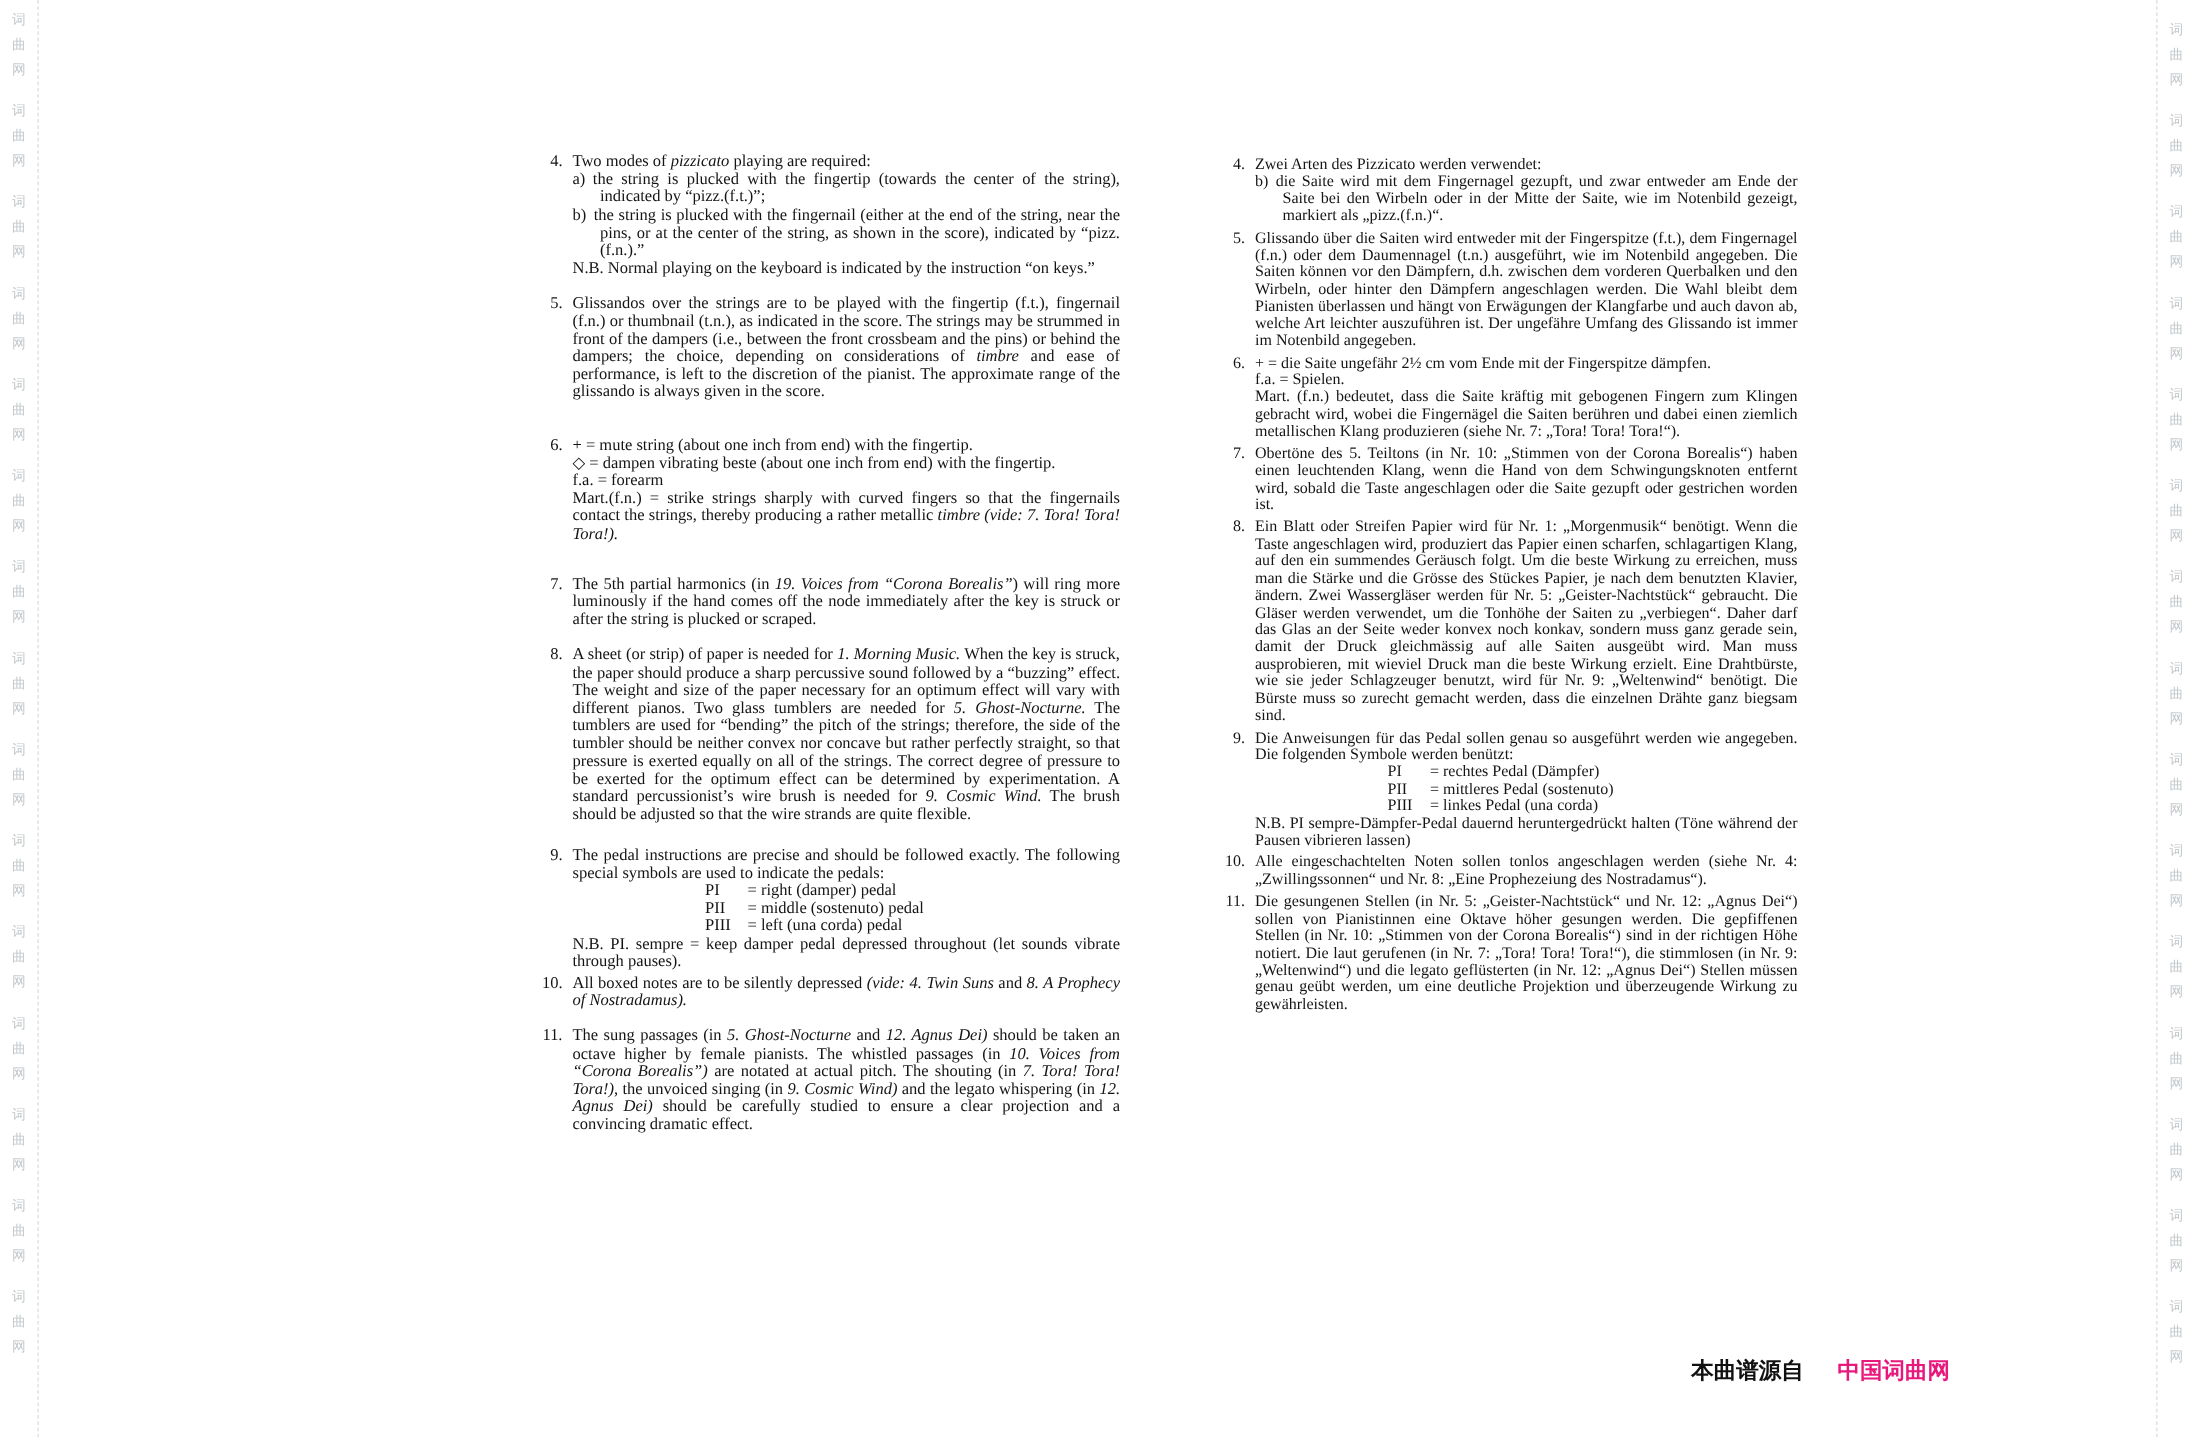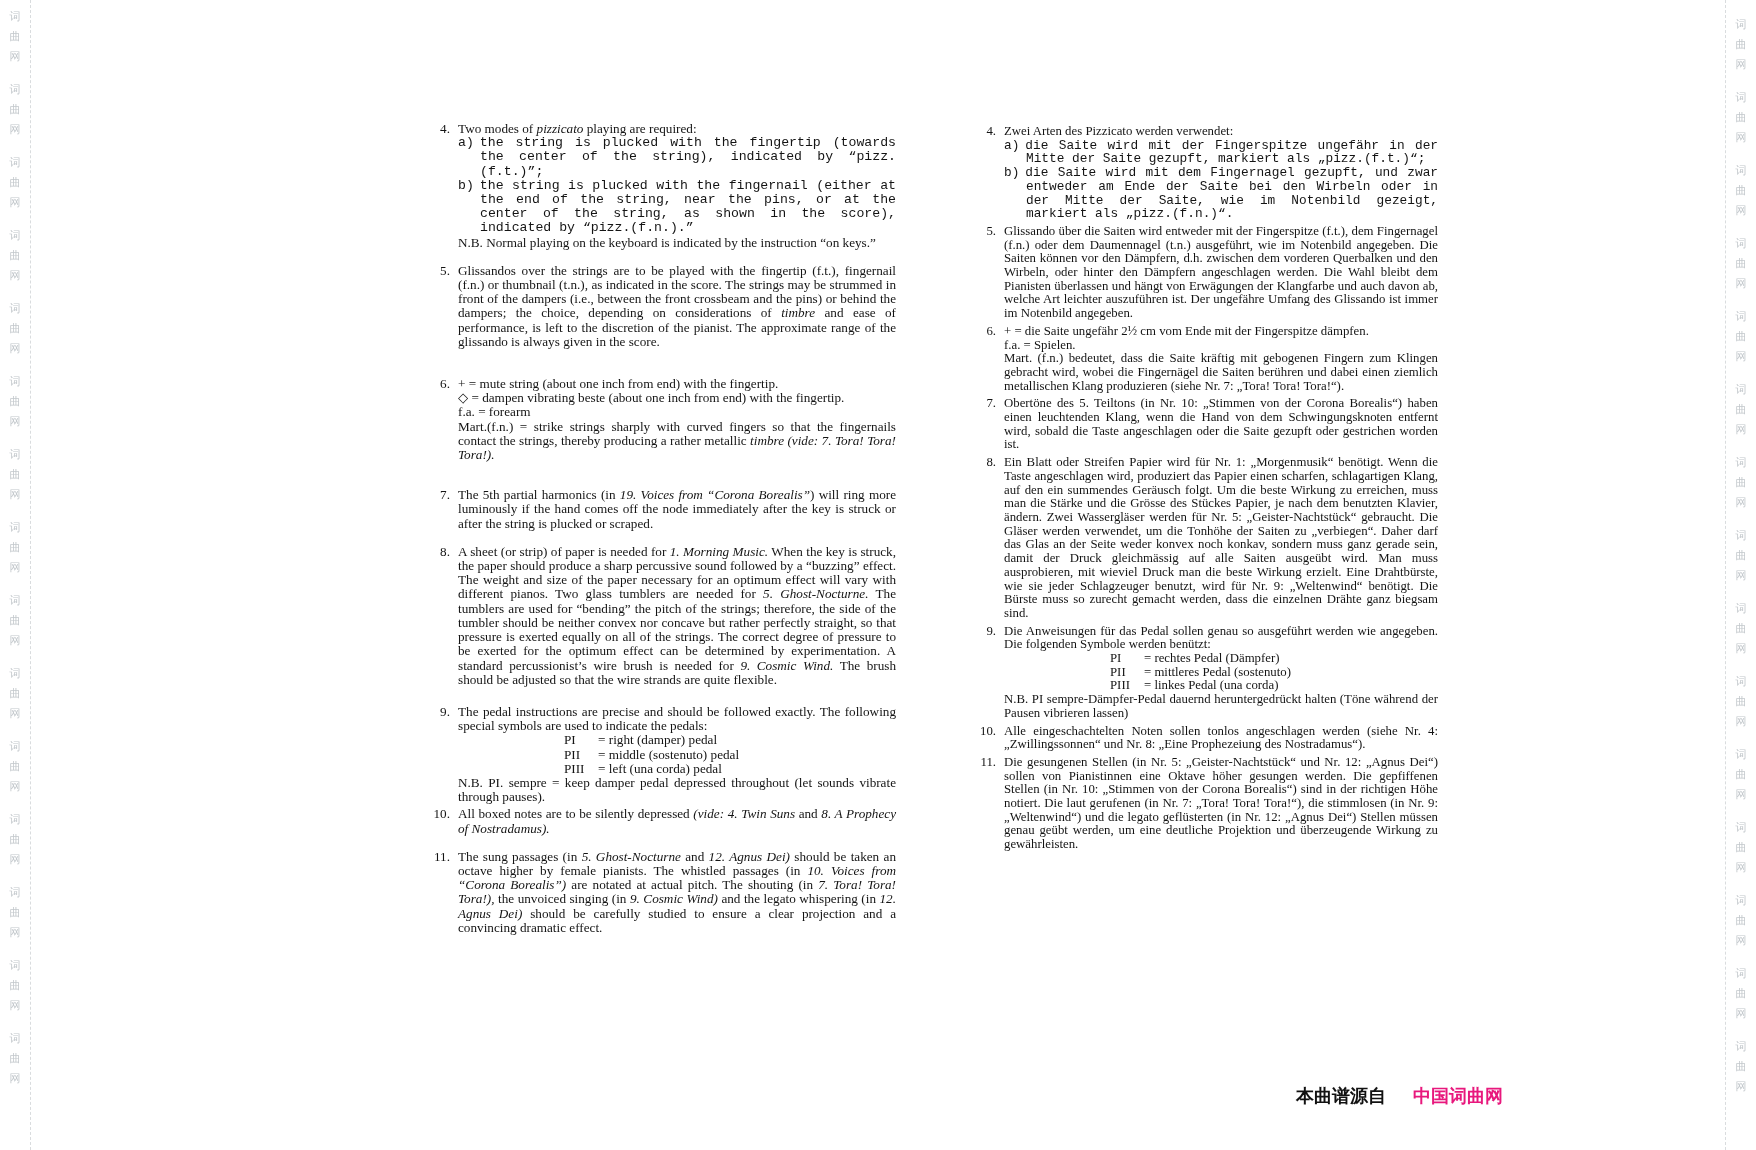--- a/index.html
+++ b/index.html
@@ -20,36 +20,36 @@
   .col-en .item:nth-child(3) { margin-top:28px; }
   .col-en .item:nth-child(4) { margin-top:26px; }
   .col-en .item:nth-child(6) { margin-top:18px; }
   .col-en .item:nth-child(7) { margin-top:3px; }
   .col-de .item + .item { margin-top:4px; }
 
   .num { flex:none; width:24px; text-align:right; margin-right:8px; }
   .body { flex:1 1 auto; min-width:0; }
 
   .p   { text-align:justify; }
-  .sub { text-align:justify; padding-left:22px; text-indent:-22px;font-family:Liberation Mono, monospace; }
+  .sub { text-align:justify; padding-left:22px; text-indent:-22px; }
   .sub .lbl { padding-right:6px; }
   .ped { margin-left:106px; }
   .ped .sym { display:inline-block; width:34px; }
 
   
   .wm-strip { position:absolute; top:0; bottom:0; width:30px;
               font-family:"Liberation Sans","DejaVu Sans",sans-serif;
               font-size:11px; color:#c3c8cc; }
   .wm-left  { left:0;  border-right:1px dashed #d9dcde; padding-top:6px; }
   .wm-right { right:0; border-left:1px dashed #d9dcde;  padding-top:14px; }
   .wm-group { text-align:center; margin-bottom:13px; }
   .wm-char  { display:block; line-height:20px; }
 
   
-  .footer { position:absolute; left:1296px; top:1084px;
+  .footer { position:absolute; left:1353px; top:1084px;
             font-family:"Liberation Sans","DejaVu Sans",sans-serif;
             font-size:18px; font-weight:700; color:#111; white-space:nowrap; }
   .footer .site { margin-left:22px; }
 </style>
 </head>
 <body>
 
 <div class="page">
   <div class="wm-strip wm-left" style="color: rgb(195, 200, 204);">
       <div class="wm-group">
@@ -264,21 +264,20 @@
         <div class="body">
           <div class="p">The sung passages (in <i>5. Ghost-Nocturne</i> and <i>12. Agnus Dei)</i> should be taken an octave higher by female pianists. The whistled passages (in <i>10. Voices from “Corona Borealis”)</i> are notated at actual pitch. The shouting (in <i>7. Tora! Tora! Tora!),</i> the unvoiced singing (in <i>9. Cosmic Wind)</i> and the legato whispering (in <i>12. Agnus Dei)</i> should be carefully studied to ensure a clear projection and a convincing dramatic effect.</div>
         </div>
       </div>
     </div>
   <div class="col col-de">
       <div class="item">
         <div class="num">4.</div>
         <div class="body">
           <div class="p">Zwei Arten des Pizzicato werden verwendet:</div>
-          <div class="sub"><span class="lbl">a)</span>die Saite wird mit der Fingerspitze ungefähr in der Mitte der Saite gezupft, markiert als „pizz.(f.t.)“;</div>
           <div class="sub"><span class="lbl">b)</span>die Saite wird mit dem Fingernagel gezupft, und zwar entweder am Ende der Saite bei den Wirbeln oder in der Mitte der Saite, wie im Notenbild gezeigt, markiert als „pizz.(f.n.)“.</div>
         </div>
       </div>
       <div class="item">
         <div class="num">5.</div>
         <div class="body">
           <div class="p">Glissando über die Saiten wird entweder mit der Fingerspitze (f.t.), dem Fingernagel (f.n.) oder dem Daumennagel (t.n.) ausgeführt, wie im Notenbild angegeben. Die Saiten können vor den Dämpfern, d.h. zwischen dem vorderen Querbalken und den Wirbeln, oder hinter den Dämpfern angeschlagen werden. Die Wahl bleibt dem Pianisten überlassen und hängt von Erwägungen der Klangfarbe und auch davon ab, welche Art leichter auszuführen ist. Der ungefähre Umfang des Glissando ist immer im Notenbild angegeben.</div>
         </div>
       </div>
       <div class="item">

